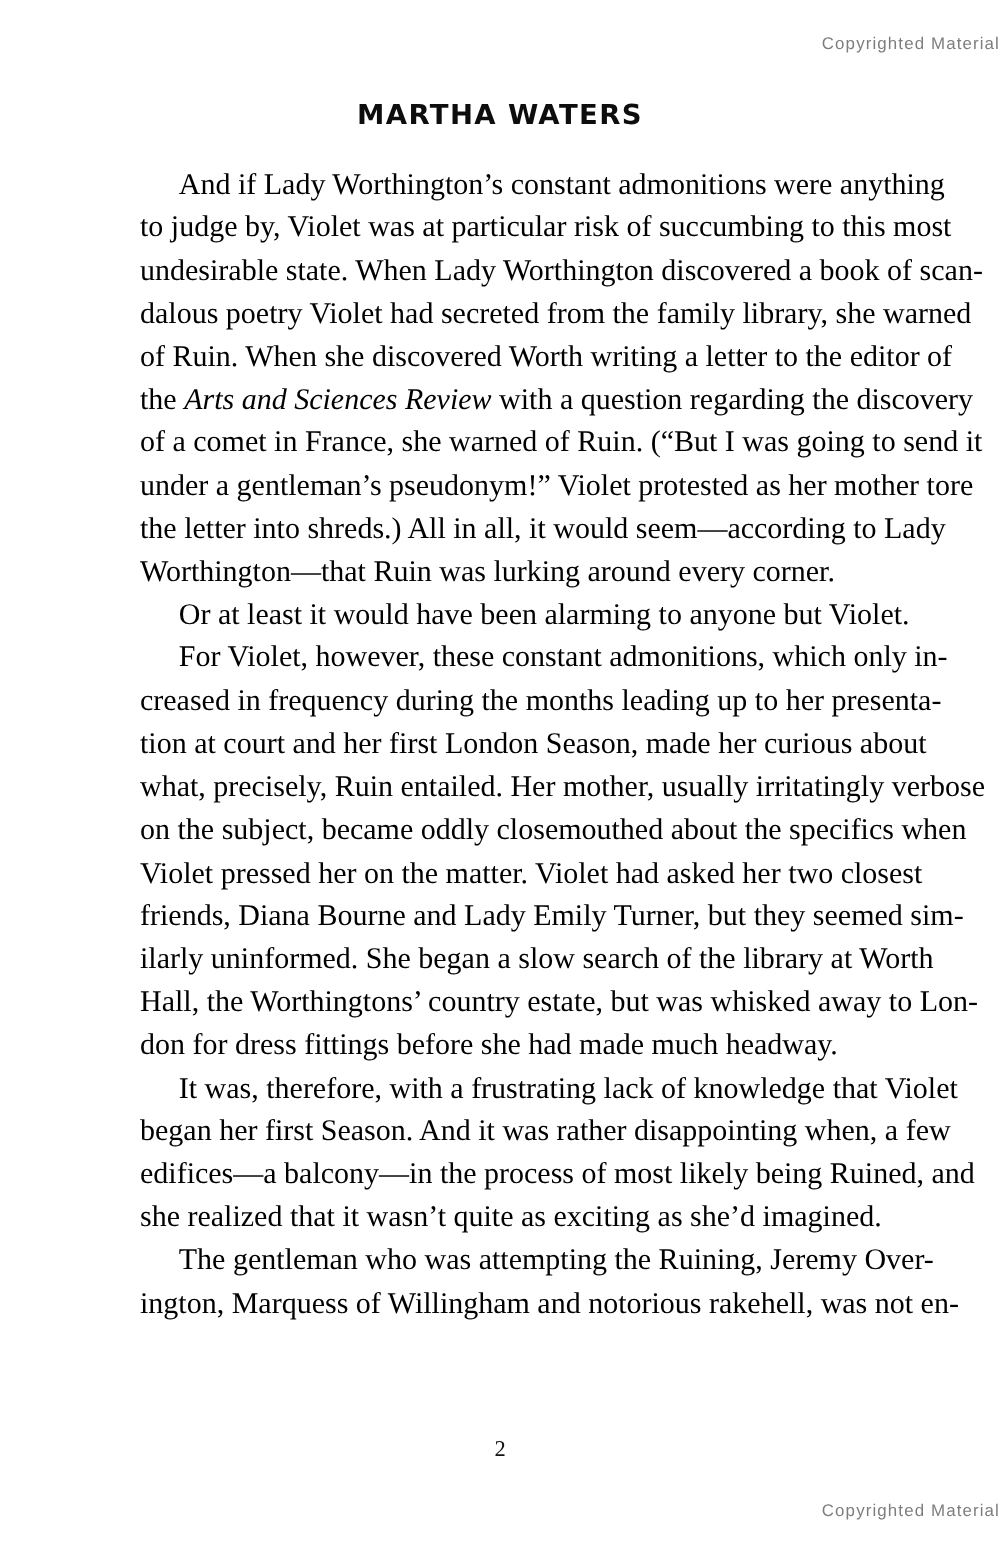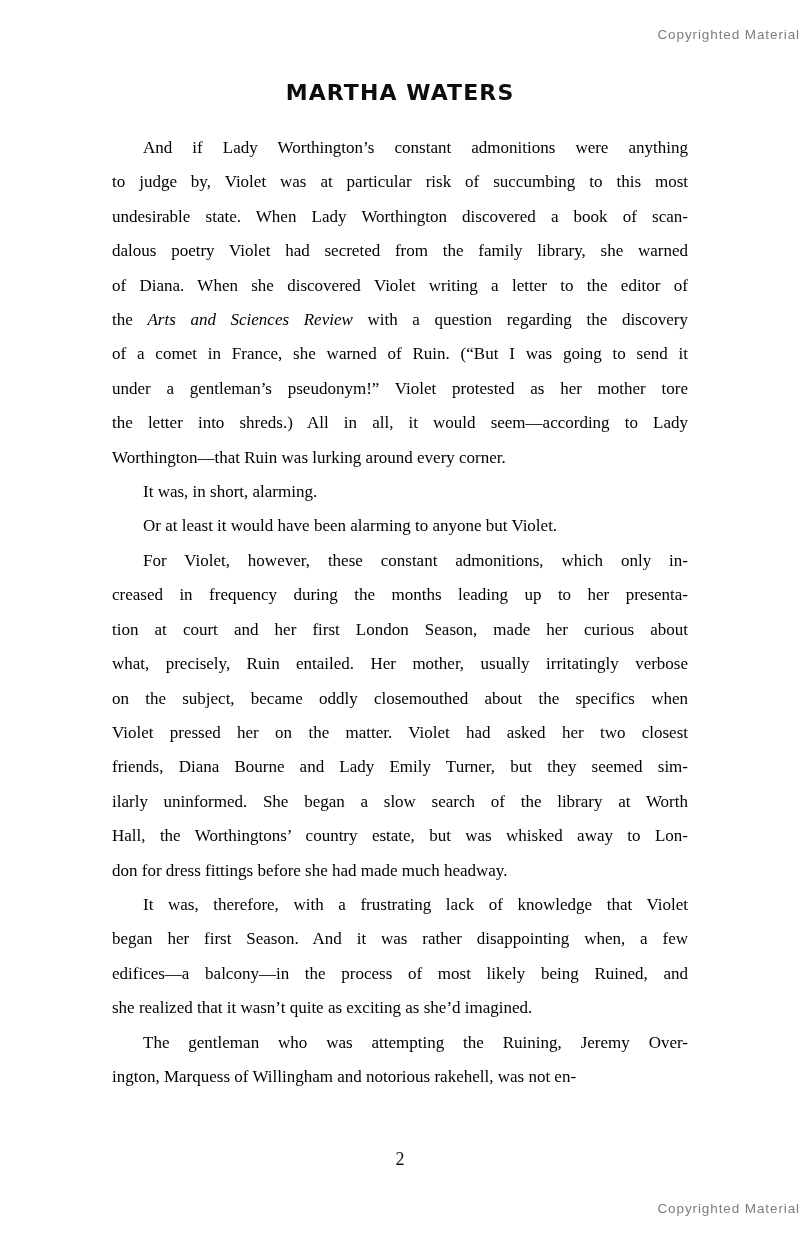--- a/index.html
+++ b/index.html
@@ -56,21 +56,21 @@
   
   .textblock {
     position: absolute;
     top: 131px;
     left: 112px;
     width: 576px;
   }
 
   .para {
     margin: 0;
-    font-size: 17px;
+    font-size: 24px;
     line-height: 34.4px;
     text-align: justify;
     text-align-last: left;
     word-spacing: 0px;
     -webkit-hyphens: none;
     hyphens: none;
   }
   .para .ln {
     display: block;
     text-align: justify;
@@ -102,29 +102,26 @@
   <div class="watermark watermark-top">Copyrighted Material</div>
 
   <div class="running-head">MARTHA WATERS</div>
 
   <div class="textblock">
       <p class="para">
         <span class="ln"><span class="indent"></span>And if Lady Worthington’s constant admonitions were anything</span>
         <span class="ln">to judge by, Violet was at particular risk of succumbing to this most</span>
         <span class="ln">undesirable state. When Lady Worthington discovered a book of scan-</span>
         <span class="ln">dalous poetry Violet had secreted from the family library, she warned</span>
-        <span class="ln">of Diana. When she discovered Violet writing a letter to the editor of</span>
+        <span class="ln">of Ruin. When she discovered Worth writing a letter to the editor of</span>
         <span class="ln">the <span class="it">Arts and Sciences Review</span> with a question regarding the discovery</span>
         <span class="ln">of a comet in France, she warned of Ruin. (“But I was going to send it</span>
         <span class="ln">under a gentleman’s pseudonym!” Violet protested as her mother tore</span>
         <span class="ln">the letter into shreds.) All in all, it would seem—according to Lady</span>
         <span class="ln last">Worthington—that Ruin was lurking around every corner.</span>
-      </p>
-      <p class="para">
-        <span class="ln last"><span class="indent"></span>It was, in short, alarming.</span>
       </p>
       <p class="para">
         <span class="ln last"><span class="indent"></span>Or at least it would have been alarming to anyone but Violet.</span>
       </p>
       <p class="para">
         <span class="ln"><span class="indent"></span>For Violet, however, these constant admonitions, which only in-</span>
         <span class="ln">creased in frequency during the months leading up to her presenta-</span>
         <span class="ln">tion at court and her first London Season, made her curious about</span>
         <span class="ln">what, precisely, Ruin entailed. Her mother, usually irritatingly verbose</span>
         <span class="ln">on the subject, became oddly closemouthed about the specifics when</span>

